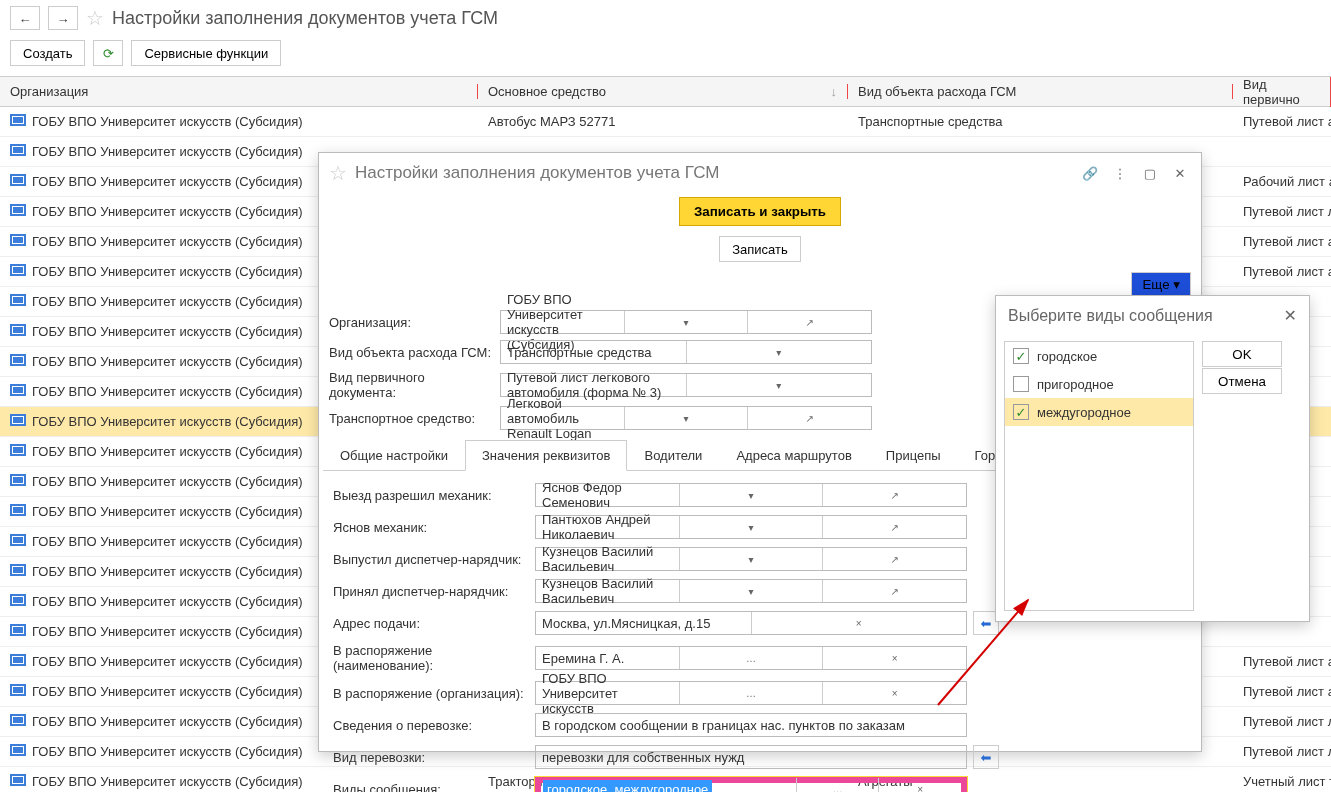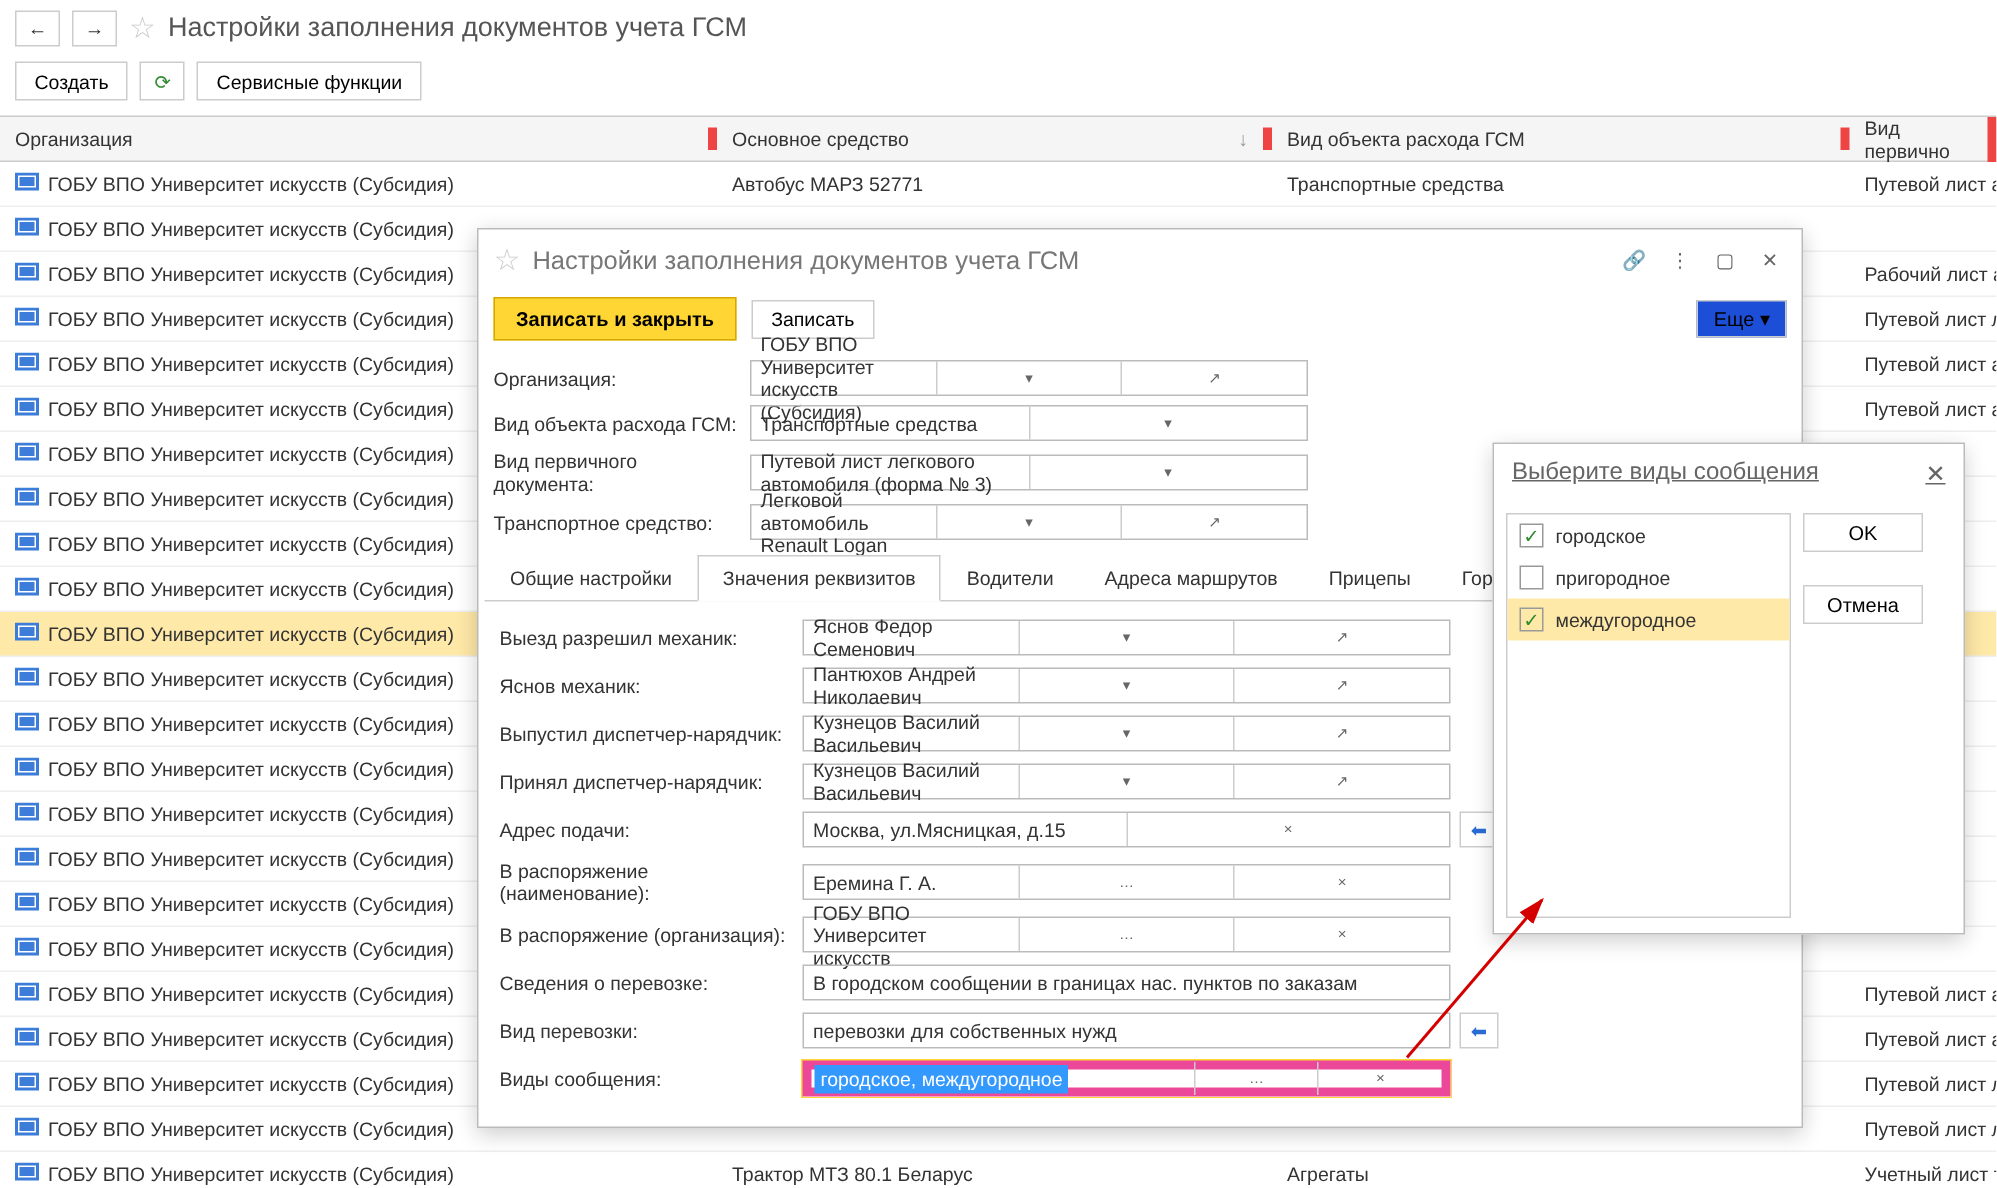--- a/index.html
+++ b/index.html
@@ -62,21 +62,21 @@
   }
   .grid-header {
     display: flex;
     background: #f5f5f5;
     height: 30px;
     align-items: center;
     border-bottom: 1px solid #ccc;
   }
   .grid-header > div {
     padding: 0 10px;
-    border-right: 6px solid #ef4444;
+    border-right: 1px solid #ef4444;
   }
   .grid-row {
     display: flex;
     height: 30px;
     align-items: center;
     border-bottom: 1px solid #eee;
   }
   .grid-row.selected { background: #ffe9a8; }
   .grid-row > div {
     padding: 0 10px;
@@ -132,20 +132,21 @@
     align-items: center;
     justify-content: center;
     cursor: pointer;
     color: #666;
   }
   .modal-toolbar {
     display: flex;
     gap: 10px;
     padding: 4px 10px 10px;
     align-items: center;
+    flex-direction: column;
   }
   .btn-yellow {
     background: #ffd633;
     border: 1px solid #d4a800;
     font-weight: bold;
     padding: 6px 14px;
     cursor: pointer;
   }
   .btn-more {
     margin-left: auto;
@@ -248,24 +249,24 @@
     position: absolute;
     top: 295px;
     left: 995px;
     width: 315px;
     background: #fff;
     border: 1px solid #bbb;
     box-shadow: 0 4px 14px rgba(0,0,0,0.2);
   }
   .popup-header {
     display: flex;
+    align-items: center;
     padding: 10px 12px;
     font-size: 16px;
     color: #666;
-    text-decoration: underline;
   }
   .popup-close {
     margin-left: auto;
     cursor: pointer;
   }
   .popup-body {
     display: flex;
     gap: 8px;
     padding: 6px 8px 10px;
   }
@@ -287,21 +288,21 @@
     border: 1px solid #999;
     display: inline-flex;
     align-items: center;
     justify-content: center;
     color: #2e8b2e;
     font-size: 13px;
   }
   .popup-btns {
     display: flex;
     flex-direction: column;
-    gap: 22px;
+    gap: 1px;
   }
   .popup-btn {
     border: 1px solid #ccc;
     background: #fff;
     width: 80px;
     height: 26px;
     cursor: pointer;
   }
 
   

